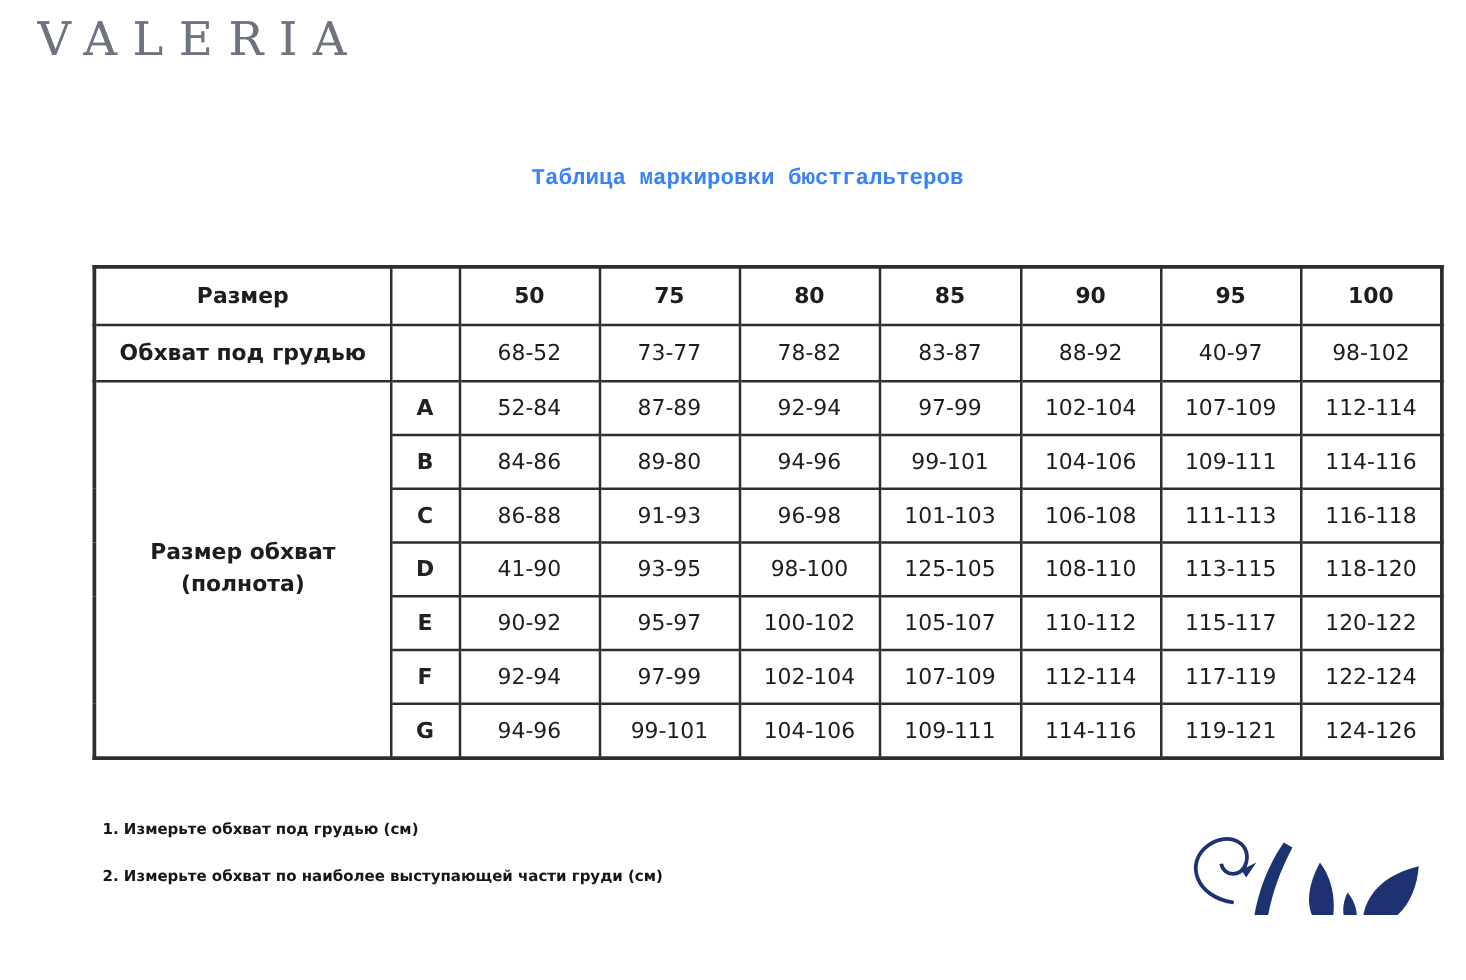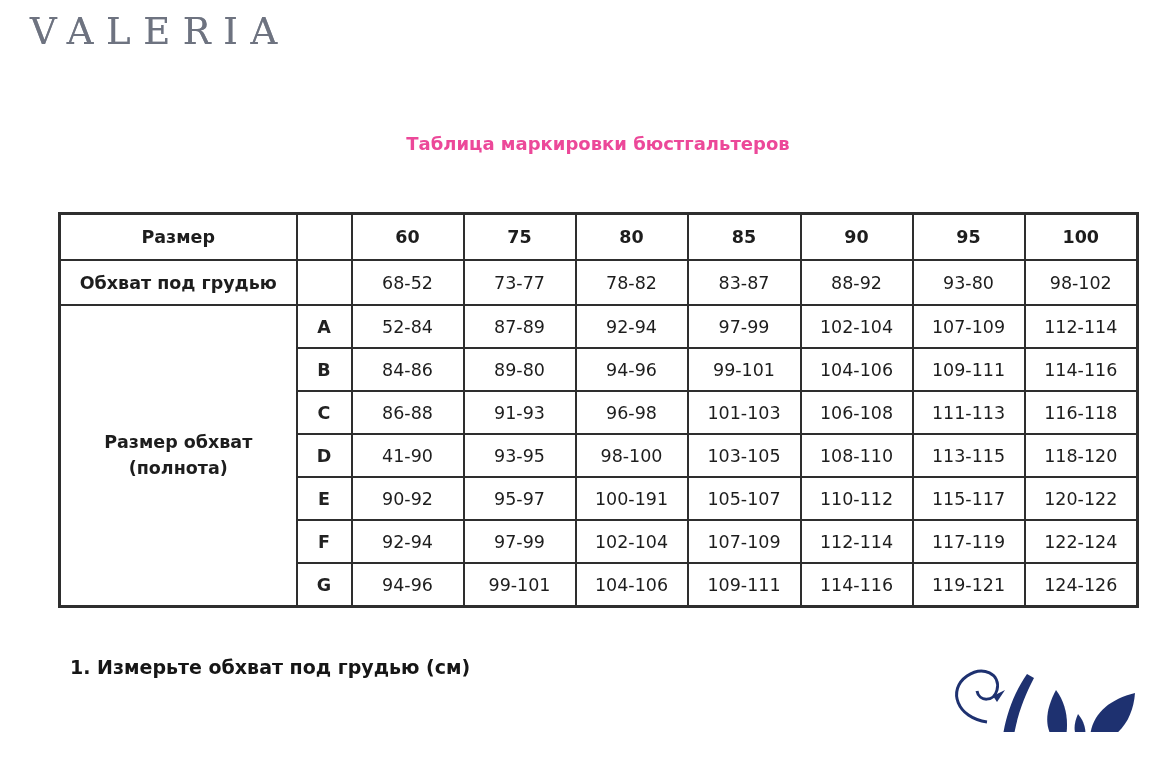--- a/index.html
+++ b/index.html
@@ -17,25 +17,25 @@
     font-family:"DejaVu Serif","Liberation Serif",serif;
     font-size:37px;font-weight:400;
     letter-spacing:0.34em;
     color:#6e7380;
     text-shadow:0 0 0.5px #9aa0ab;
   }
   
   .title{
     position:absolute;left:58px;top:133px;width:1080px;
     text-align:center;
-    font-size:18px;font-weight:700;color:#ec4899;
+    font-size:18px;font-weight:700;color:#3b82f6;font-family:Liberation Mono, monospace;
   }
   
   table.chart{
-    position:absolute;left:58px;top:212px;
+    position:absolute;left:74px;top:212px;
     width:1080px;
     border-collapse:collapse;
     table-layout:fixed;
     border:3px solid #2e2e2e;
   }
   table.chart td{
     border:2px solid #2e2e2e;
     padding:0;
     text-align:center;
     vertical-align:middle;
@@ -58,22 +58,22 @@
   td.cup-span{
     background:#fce6c5;
     padding-right:58px;
     line-height:1.45;
   }
   
   .notes{
     position:absolute;left:70px;top:656px;width:780px;
   }
   .notes p{
-    margin:0 0 24px 0;
-    font-size:19px;font-weight:700;color:#161616;
+    margin:0 0 24px 12px;
+    font-size:12px;font-weight:700;color:#161616;
   }
   
   .ornament{
     position:absolute;right:12px;top:660px;
     width:292px;height:124px;
     overflow:hidden;
   }
   
   .smudge{
     position:absolute;left:55px;top:772px;width:26px;height:12px;
@@ -98,37 +98,37 @@
         <col style="width:112px">
       <col style="width:113px">
         <col style="width:112px">
         <col style="width:112px">
         <col style="width:113px">
     </colgroup>
     <tbody>
       <tr class="r-head">
         <td class="c-label peach">Размер</td>
         <td class="peach"></td>
-        <td class="peach bold">60</td>
+        <td class="peach bold">50</td>
         <td class="peach bold">75</td>
         <td class="peach bold">80</td>
         <td class="peach bold">85</td>
         <td class="peach bold">90</td>
         <td class="peach bold">95</td>
         <td class="peach bold">100</td>
       </tr>
       <tr class="r-under">
         <td class="c-label peach">Обхват под грудью</td>
         <td></td>
         <td>68-52</td>
         <td>73-77</td>
         <td>78-82</td>
         <td>83-87</td>
         <td>88-92</td>
-        <td>93-80</td>
+        <td>40-97</td>
         <td>98-102</td>
       </tr>
       <tr class="r-cup">
         <td class="c-label cup-span" rowspan="7">Размер обхват (полнота)</td>
         <td class="lav">A</td>
         <td>52-84</td>
         <td>87-89</td>
         <td>92-94</td>
         <td>97-99</td>
         <td>102-104</td>
@@ -153,30 +153,30 @@
         <td>101-103</td>
         <td>106-108</td>
         <td>111-113</td>
         <td>116-118</td>
       </tr>
       <tr class="r-cup">
         <td class="lav">D</td>
         <td>41-90</td>
         <td>93-95</td>
         <td>98-100</td>
-        <td>103-105</td>
+        <td>125-105</td>
         <td>108-110</td>
         <td>113-115</td>
         <td>118-120</td>
       </tr>
       <tr class="r-cup">
         <td class="lav">E</td>
         <td>90-92</td>
         <td>95-97</td>
-        <td>100-191</td>
+        <td>100-102</td>
         <td>105-107</td>
         <td>110-112</td>
         <td>115-117</td>
         <td>120-122</td>
       </tr>
       <tr class="r-cup">
         <td class="lav">F</td>
         <td>92-94</td>
         <td>97-99</td>
         <td>102-104</td>
@@ -193,20 +193,21 @@
         <td>109-111</td>
         <td>114-116</td>
         <td>119-121</td>
         <td>124-126</td>
       </tr>
     </tbody>
   </table>
 
   <div class="notes">
     <p>1. Измерьте обхват под грудью (см)</p>
+    <p>2. Измерьте обхват по наиболее выступающей части груди (см)</p>
   </div>
 
   <div class="ornament">
     <svg width="292" height="150" viewBox="0 0 292 150" xmlns="http://www.w3.org/2000/svg">
 
       <circle cx="78" cy="142" r="55" fill="none" stroke="#2a3a75" stroke-width="2.6"></circle>
 
       <path d="M118 62 C 88 58, 78 30, 98 16 C 114 5, 132 14, 128 30 C 125 42, 110 42, 108 31" fill="none" stroke="#1e3170" stroke-width="3"></path>
       <path d="M124 36 L 136 30 L 128 42 Z" fill="#1e3170"></path>
 

